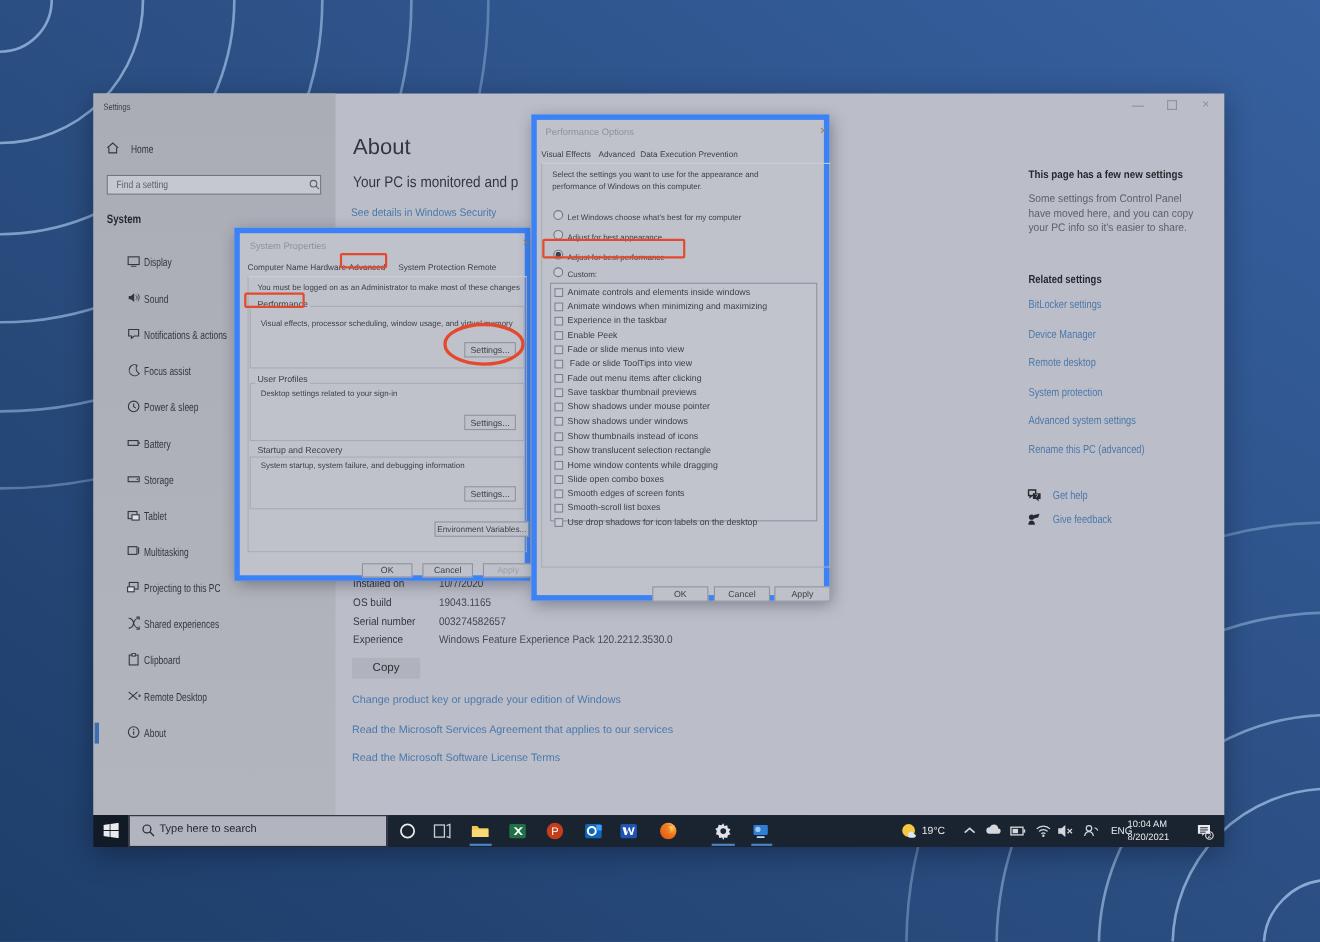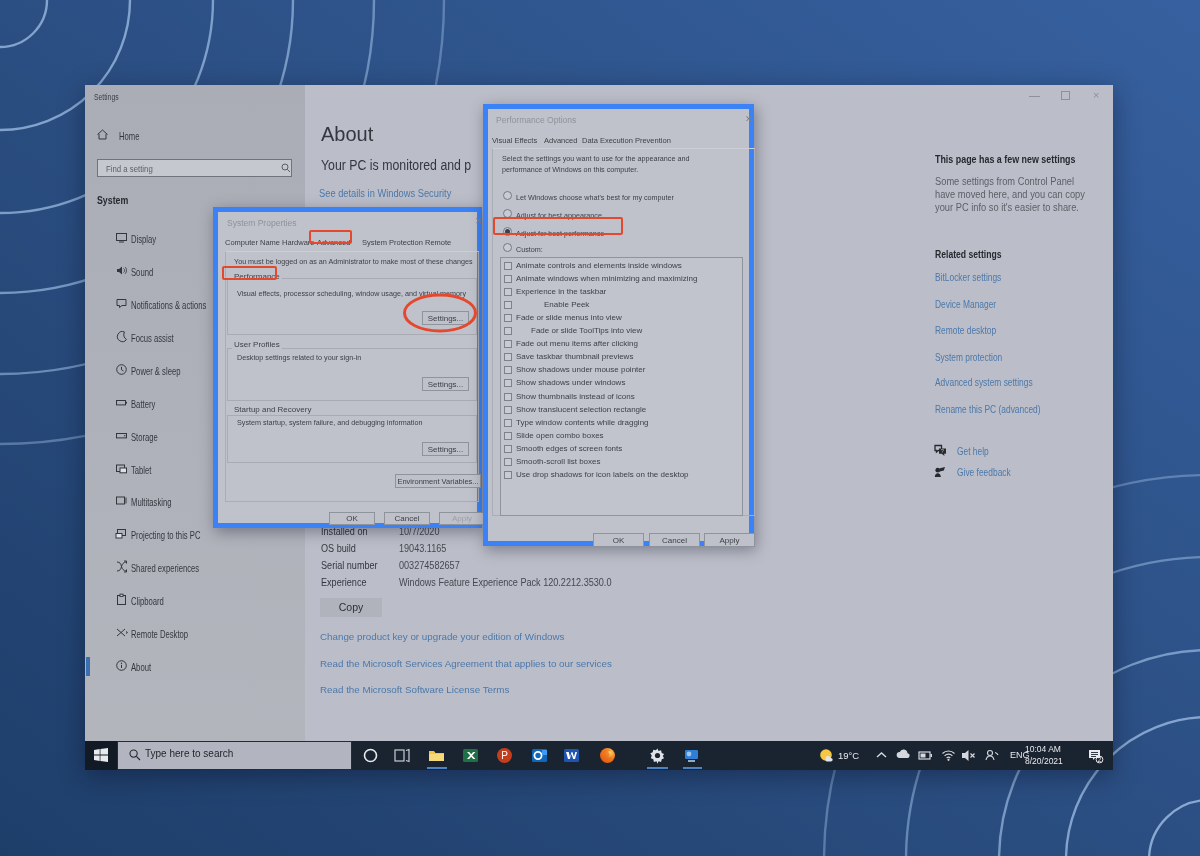--- a/index.html
+++ b/index.html
@@ -326,47 +326,47 @@
     <div class="dtx" style="left:28px; top:84px;">Let Windows choose what's best for my computer</div>
     <div class="rad" style="left:15px; top:100px;"></div>
     <div class="dtx" style="left:28px; top:102px;text-align:right;">Adjust for best appearance</div>
     <div class="rad" style="left:15px; top:118px;"></div>
     <svg class="abs" style="left:17px; top:120px;" width="5" height="5">
         <circle cx="2.5" cy="2.5" r="2.5" fill="#3d4147"></circle>
       </svg>
     <div class="dtx" style="left:28px; top:120px;">Adjust for best performance</div>
     <div class="rad" style="left:15px; top:134px;"></div>
     <div class="dtx" style="left:28px; top:136px;">Custom:</div>
-    <div class="abs" style="left:12px; top:148px; width:243px; height:259px; background:#c2c4cd; border:1px solid #8f939d;" id="cblist">
+    <div class="abs" style="left:12px; top:148px; width:243px; height:217px; background:#c2c4cd; border:1px solid #8f939d;" id="cblist">
         <div class="cb" style="left:3px; top:4px;"></div>
      <div class="abs" style="left:15px; top:3px; font-size:8px; color:#3d4147; white-space:nowrap;">Animate controls and elements inside windows</div>
         <div class="cb" style="left:3px; top:17.05px;"></div>
      <div class="abs" style="left:15px; top:16.05px; font-size:8px; color:#3d4147; white-space:nowrap;">Animate windows when minimizing and maximizing</div>
         <div class="cb" style="left:3px; top:30.1px;"></div>
      <div class="abs" style="left:15px; top:29.1px; font-size:8px; color:#3d4147; white-space:nowrap;">Experience in the taskbar</div>
         <div class="cb" style="left:3px; top:43.150000000000006px;"></div>
-     <div class="abs" style="left:15px; top:42.150000000000006px; font-size:8px; color:#3d4147; white-space:nowrap;margin-left:28px;">Enable Peek</div>
+     <div class="abs" style="left:15px; top:42.150000000000006px; font-size:8px; color:#3d4147; white-space:nowrap;">Enable Peek</div>
         <div class="cb" style="left:3px; top:56.2px;"></div>
      <div class="abs" style="left:15px; top:55.2px; font-size:8px; color:#3d4147; white-space:nowrap;">Fade or slide menus into view</div>
         <div class="cb" style="left:3px; top:69.25px;"></div>
-     <div class="abs" style="left:30px; top:68.25px; font-size:8px; color:#3d4147; white-space:nowrap;">Fade or slide ToolTips into view</div>
+     <div class="abs" style="left:17px; top:68.25px; font-size:8px; color:#3d4147; white-space:nowrap;">Fade or slide ToolTips into view</div>
         <div class="cb" style="left:3px; top:82.30000000000001px;"></div>
      <div class="abs" style="left:15px; top:81.30000000000001px; font-size:8px; color:#3d4147; white-space:nowrap;">Fade out menu items after clicking</div>
         <div class="cb" style="left:3px; top:95.35000000000001px;"></div>
      <div class="abs" style="left:15px; top:94.35000000000001px; font-size:8px; color:#3d4147; white-space:nowrap;">Save taskbar thumbnail previews</div>
         <div class="cb" style="left:3px; top:108.4px;"></div>
      <div class="abs" style="left:15px; top:107.4px; font-size:8px; color:#3d4147; white-space:nowrap;">Show shadows under mouse pointer</div>
         <div class="cb" style="left:3px; top:121.45px;"></div>
      <div class="abs" style="left:15px; top:120.45px; font-size:8px; color:#3d4147; white-space:nowrap;">Show shadows under windows</div>
         <div class="cb" style="left:3px; top:134.5px;"></div>
      <div class="abs" style="left:15px; top:133.5px; font-size:8px; color:#3d4147; white-space:nowrap;">Show thumbnails instead of icons</div>
         <div class="cb" style="left:3px; top:147.55px;"></div>
      <div class="abs" style="left:15px; top:146.55px; font-size:8px; color:#3d4147; white-space:nowrap;">Show translucent selection rectangle</div>
         <div class="cb" style="left:3px; top:160.60000000000002px;"></div>
-     <div class="abs" style="left:15px; top:159.60000000000002px; font-size:8px; color:#3d4147; white-space:nowrap;">Type window contents while dragging</div>
+     <div class="abs" style="left:15px; top:159.60000000000002px; font-size:8px; color:#3d4147; white-space:nowrap;">Home window contents while dragging</div>
         <div class="cb" style="left:3px; top:173.65px;"></div>
      <div class="abs" style="left:15px; top:172.65px; font-size:8px; color:#3d4147; white-space:nowrap;">Slide open combo boxes</div>
         <div class="cb" style="left:3px; top:186.70000000000002px;"></div>
      <div class="abs" style="left:15px; top:185.70000000000002px; font-size:8px; color:#3d4147; white-space:nowrap;">Smooth edges of screen fonts</div>
         <div class="cb" style="left:3px; top:199.75px;"></div>
      <div class="abs" style="left:15px; top:198.75px; font-size:8px; color:#3d4147; white-space:nowrap;">Smooth-scroll list boxes</div>
         <div class="cb" style="left:3px; top:212.8px;"></div>
      <div class="abs" style="left:15px; top:211.8px; font-size:8px; color:#3d4147; white-space:nowrap;">Use drop shadows for icon labels on the desktop</div>
       </div>
     <div class="btn" style="left:105px; top:424px; width:51px; height:14px;">OK</div>

